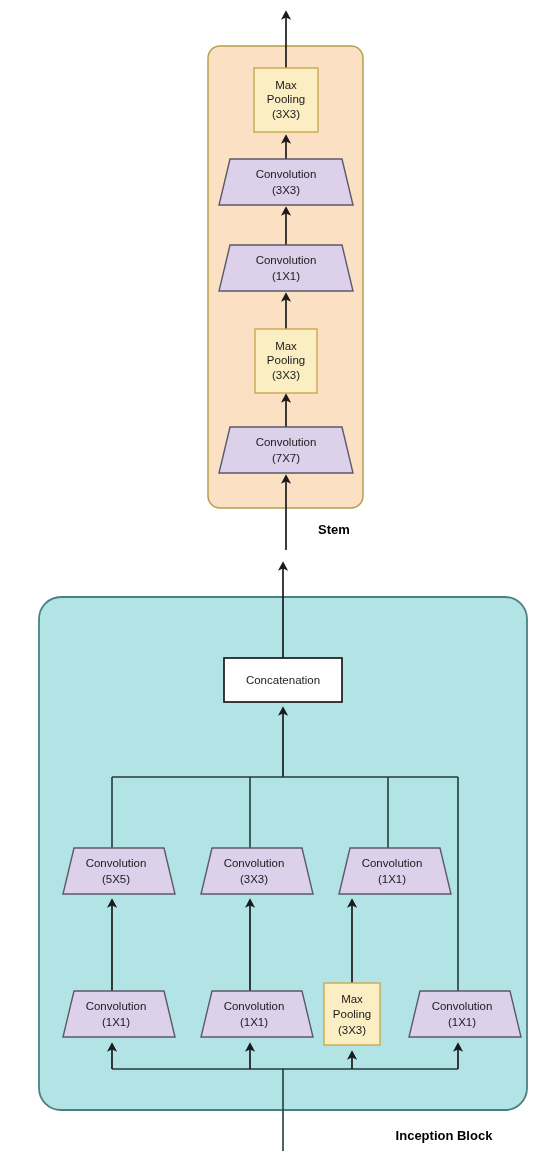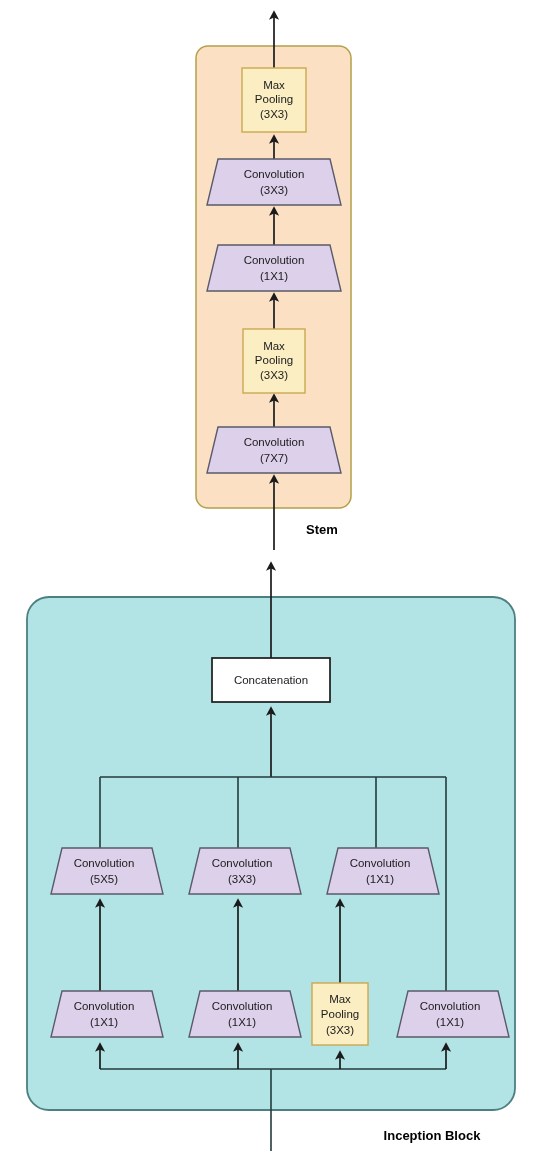--- a/index.html
+++ b/index.html
@@ -9,21 +9,21 @@
   }
   body {
     width: 544px;
     height: 1159px;
     position: relative;
     font-family: "Liberation Sans", sans-serif;
     overflow: hidden;
   }
   #diagram-root {
     position: absolute;
-    left: 0; top: 0;
+    left: 12px; top: 0;
     width: 448px;
     height: 1159px;
   }
   svg.layer {
     position: absolute;
     left: 0; top: 0;
     width: 544px;
     height: 1159px;
   }
   .nodeText {

